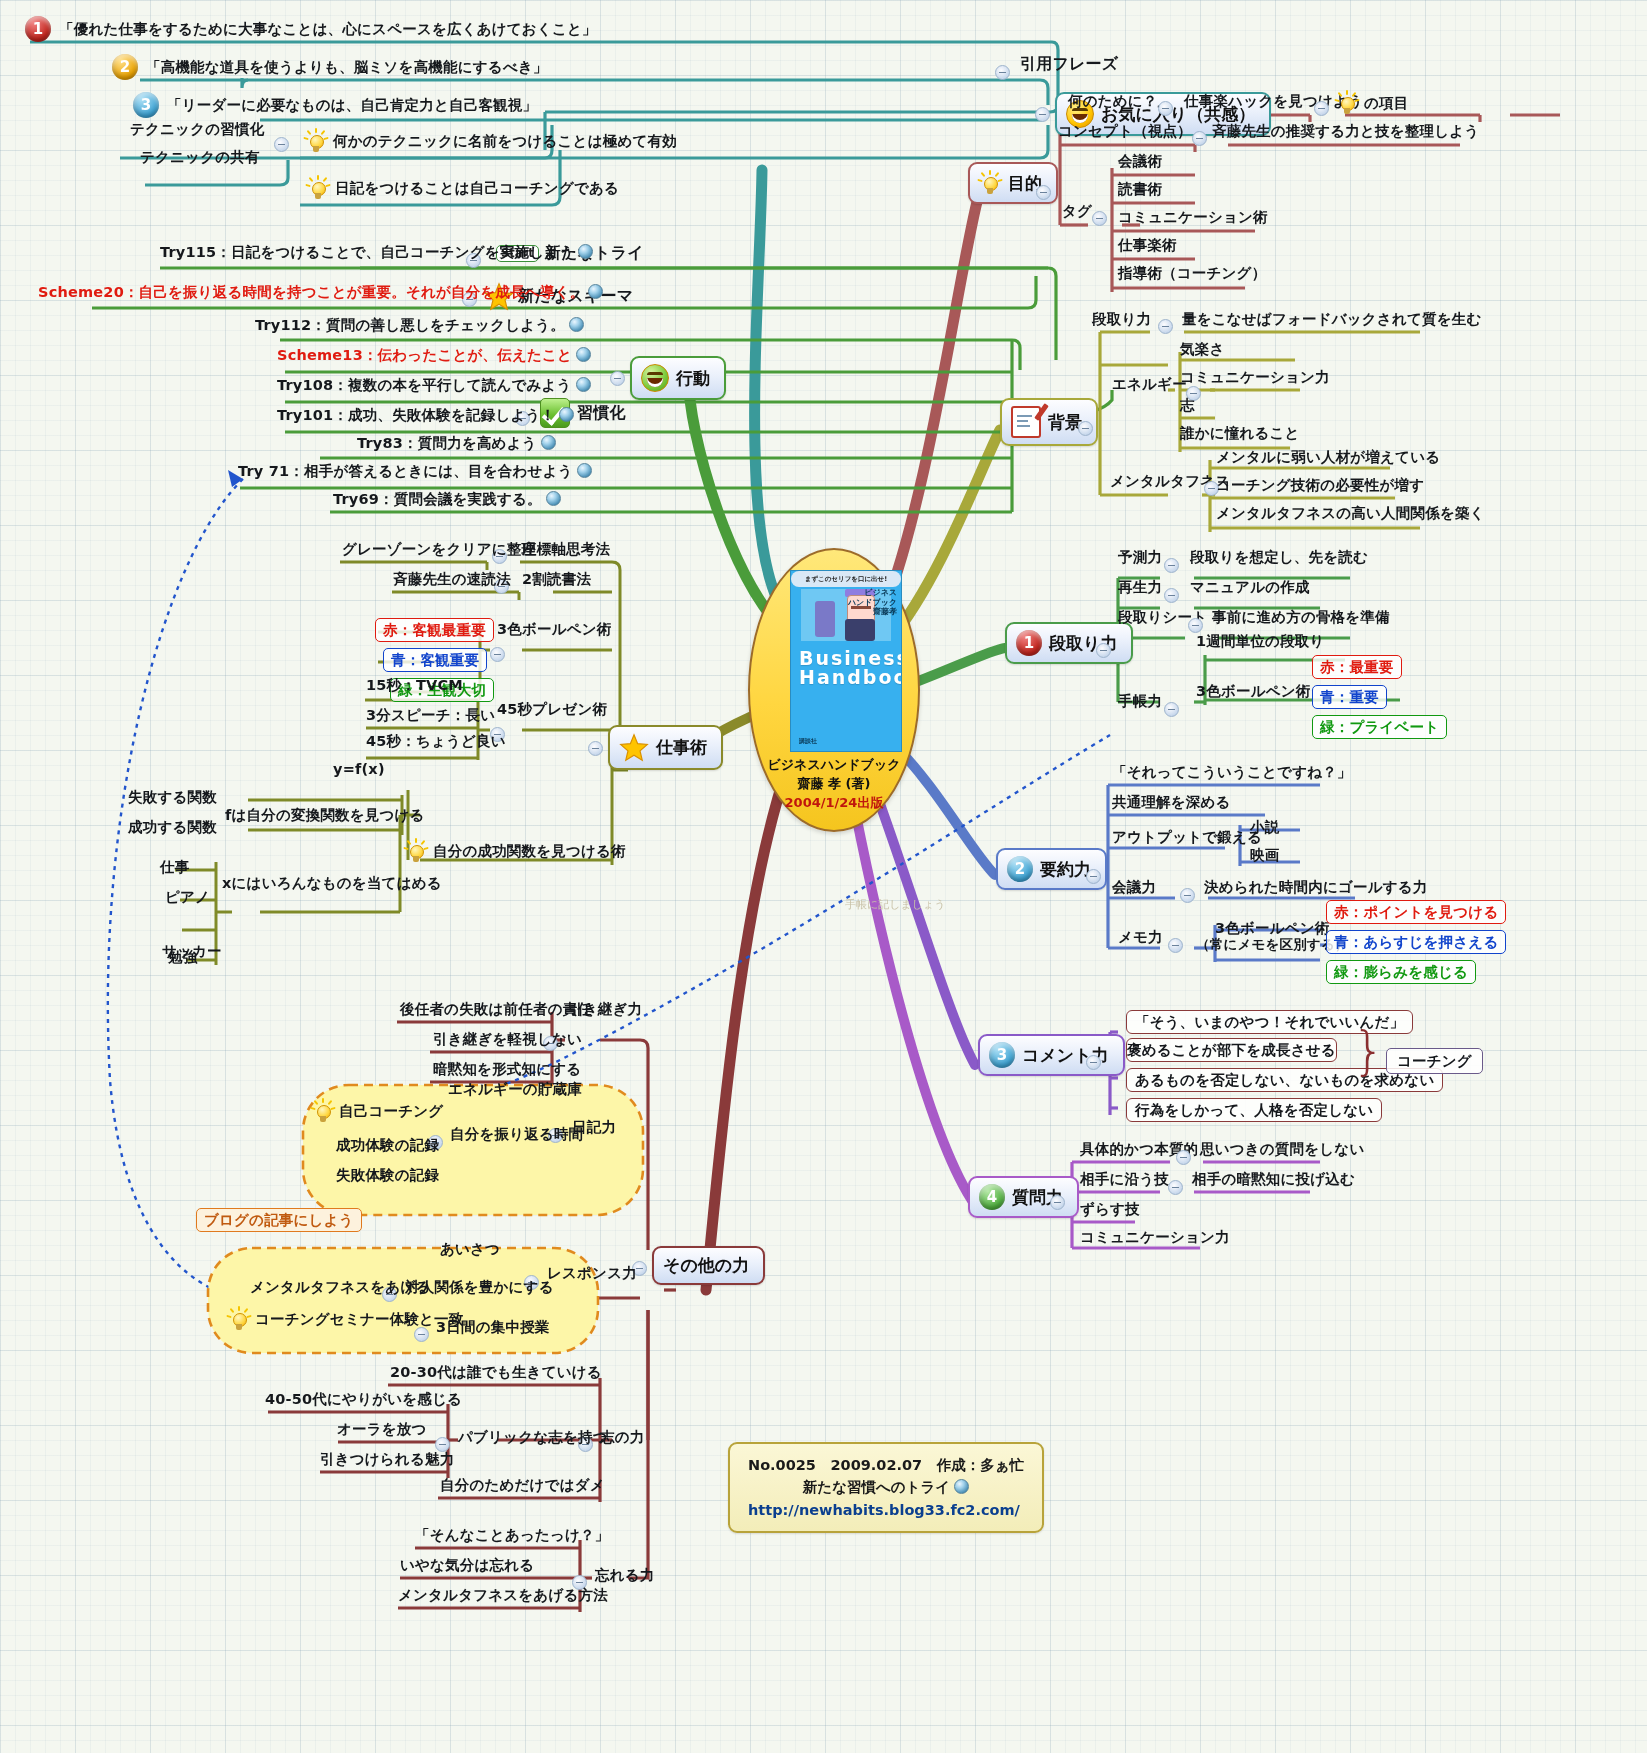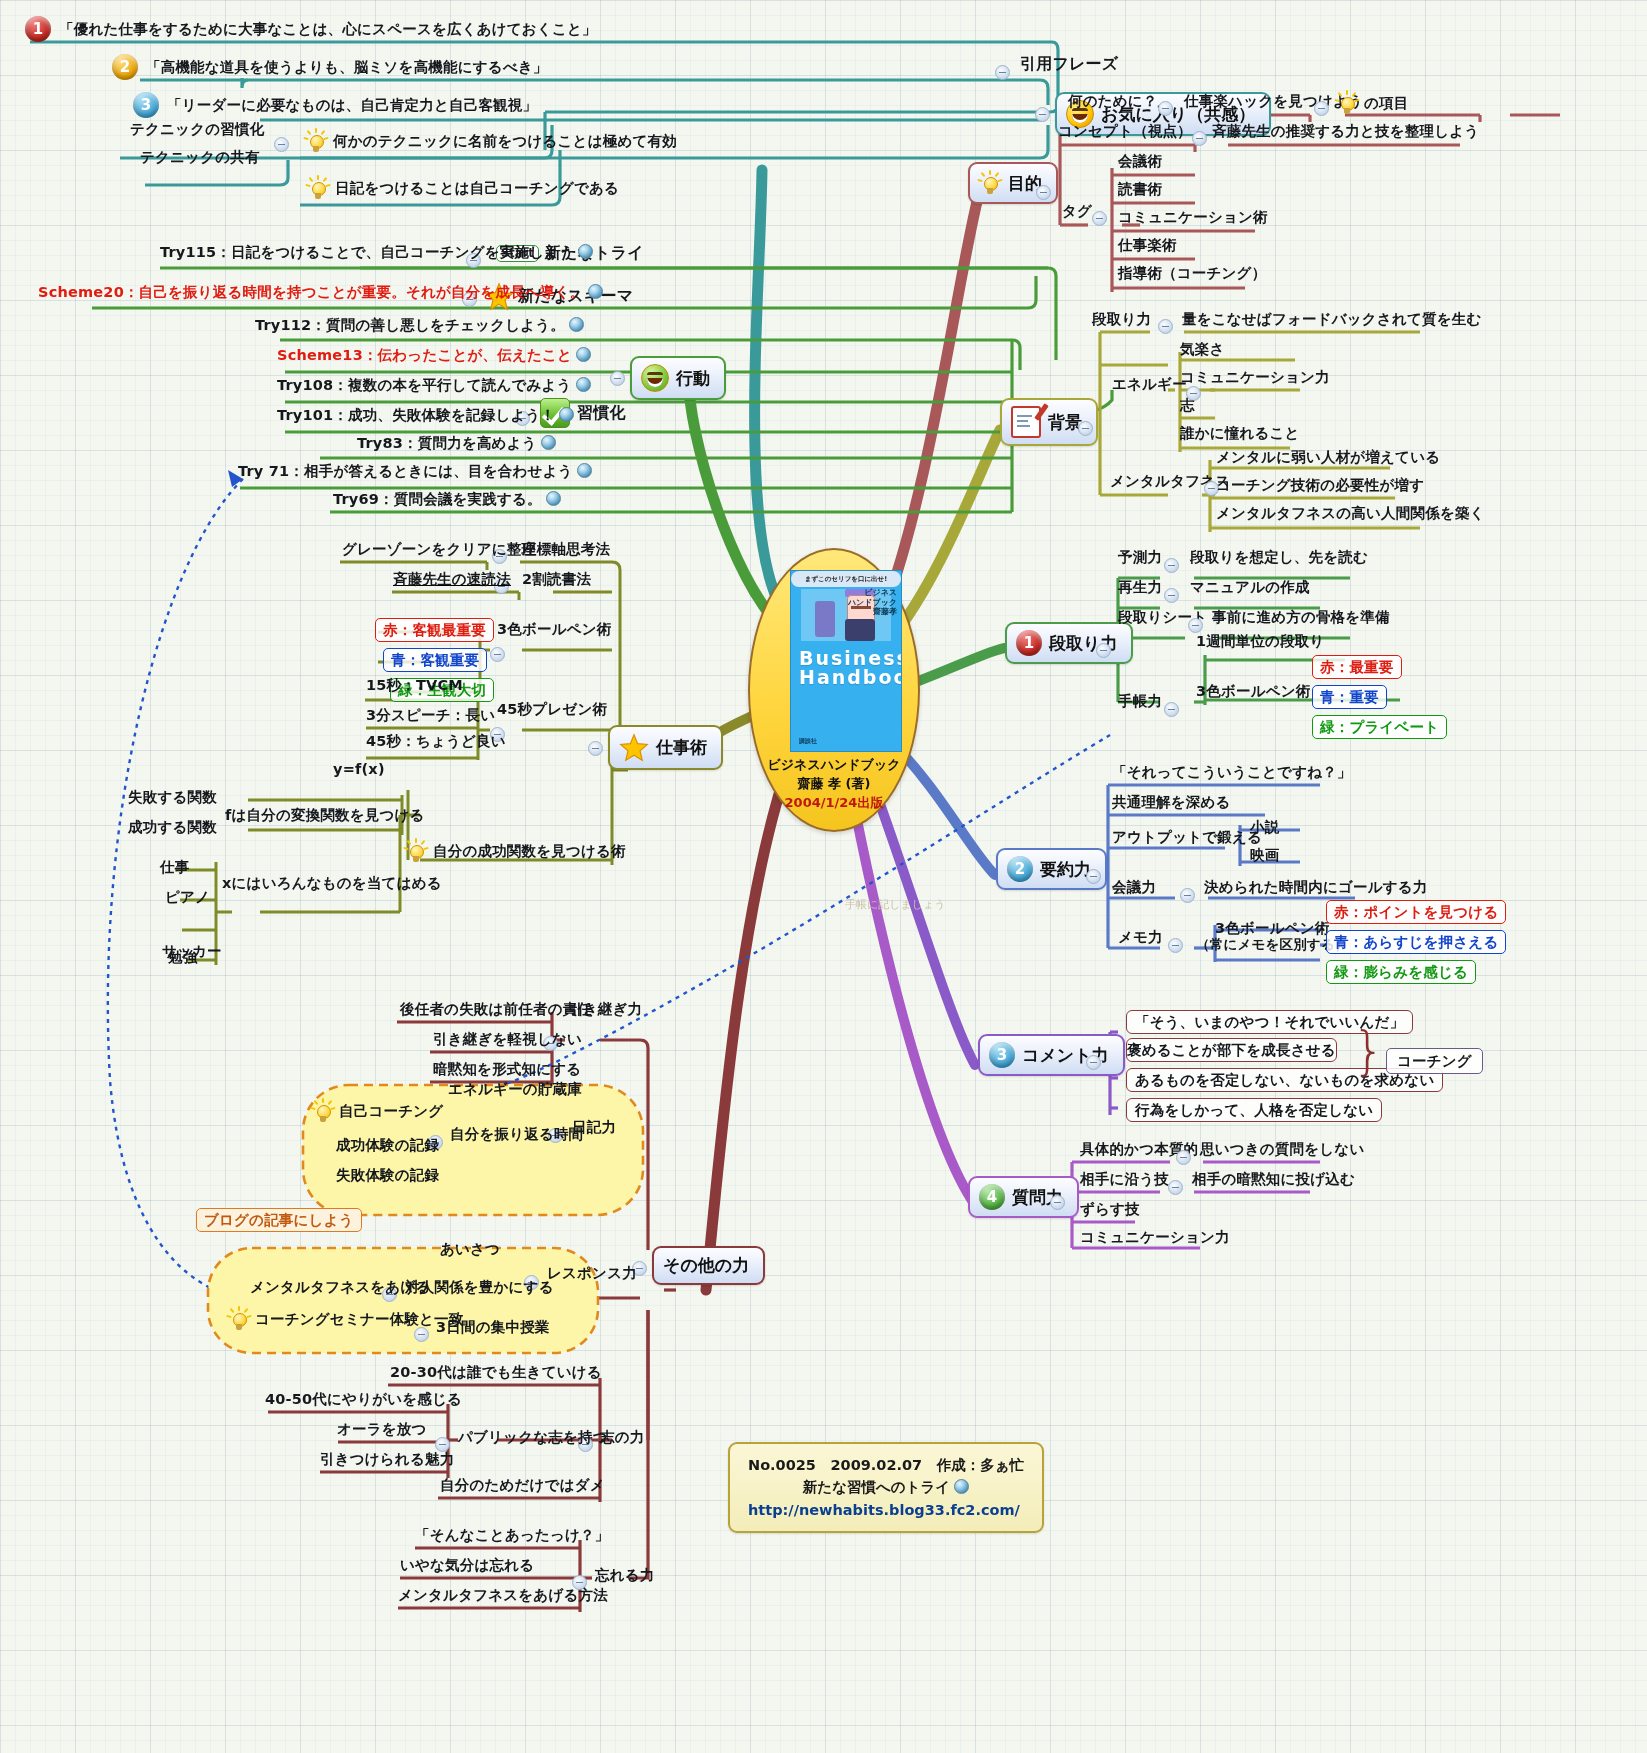--- a/index.html
+++ b/index.html
@@ -518,21 +518,21 @@
 </div>
 <div class="cnode" style="left:492px;top:546px;"><span class="collapse"></span></div>
 <div class="node" style="left:342px;top:540px;">
   <span class="lbl">グレーゾーンをクリアに整理</span>
 </div>
 
 <div class="node" style="left:522px;top:570px;">
   <span class="lbl">2割読書法</span>
 </div>
 <div class="cnode" style="left:494px;top:576px;"><span class="collapse"></span></div>
-<div class="node" style="left:393px;top:570px;text-decoration:underline;">
+<div class="node" style="left:393px;top:570px;">
   <span class="lbl">斉藤先生の速読法</span>
 </div>
 
 <div class="node" style="left:497px;top:620px;">
   <span class="lbl">3色ボールペン術</span>
 </div>
 <div class="cnode" style="left:490px;top:644px;"><span class="collapse"></span></div>
 <div class="node tagbox" style="left:375px;top:618px;border-color:#e01b10;">
   <span class="lbl red">赤：客観最重要</span>
 </div>

